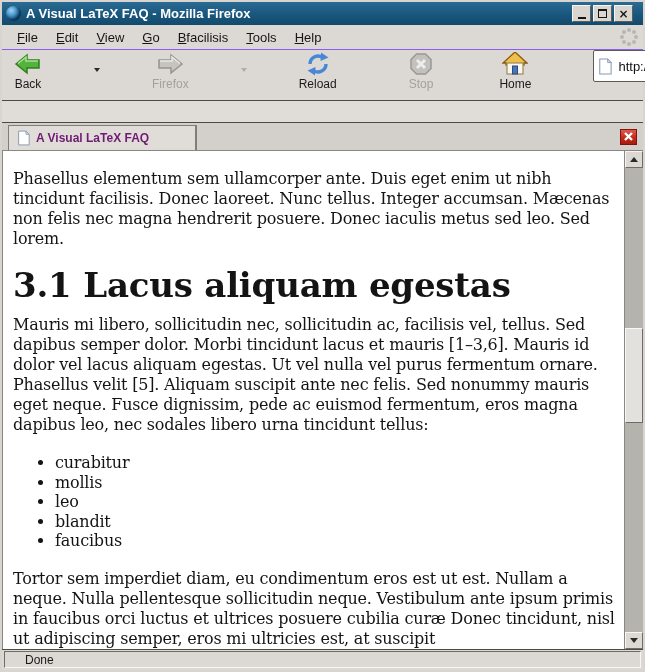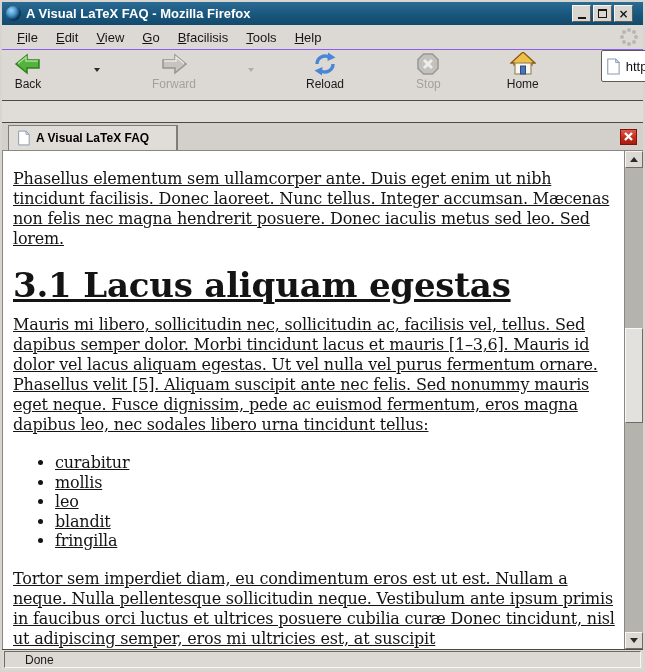--- a/index.html
+++ b/index.html
@@ -72,34 +72,34 @@
     border:1px solid; border-color:#f7f6f4 #6f6c66 #6f6c66 #f7f6f4;
     display:flex; align-items:center; justify-content:center; }
 
   
   .bmstrip { height:22px; flex:0 0 22px; background:#e0ddd8;
     border-bottom:1px solid #4c4a46; }
 
   
   .tabbar { height:28px; flex:0 0 28px; background:#d3d0cb;
     border-bottom:1px solid #8a8782; display:flex; align-items:stretch; padding:2px 4px 0 6px; }
-  .tab { width:169px; background:#e0ddd8; border:1px solid #7f7d78; border-bottom:none;
+  .tab { width:188px; background:#e0ddd8; border:1px solid #7f7d78; border-bottom:none;
     display:flex; align-items:center; gap:6px; padding:0 8px; font-size:12px; font-weight:bold;
-    color:#000000; }
+    color:#701a75; }
   .tab-rest { flex:1; border-left:1px solid #7f7d78; }
   .tabclose { align-self:center; width:17px; height:16px; margin:0 2px 2px 4px;
     background:linear-gradient(180deg,#e0584a 0%, #c22718 60%, #a81d10 100%);
     border:1px solid #7e150c; display:flex; align-items:center; justify-content:center; }
 
   
   .contentwrap { flex:1; display:flex; background:#fff; overflow:hidden;
     border-left:1px solid #8a8782; }
   .page { flex:1; overflow:hidden; padding:2px 8px 0 10px;
     font-family:"DejaVu Serif", serif; font-size:16px; line-height:20px;
-    color:#141414; letter-spacing:-0.2px;text-decoration:underline; }
+    color:#141414; letter-spacing:-0.2px; }
   .page p { margin:16px 0; }
   .page h2 { font-size:34px; line-height:28px; margin:22px 0 16px; font-weight:bold; }
   .page ul { margin:18px 0; padding-left:42px; }
   .page li { line-height:19.5px; }
 
   
   .vscroll { flex:0 0 19px; width:19px; background:#b5b3ae; position:relative;
     border-left:1px solid #8a8782; display:flex; flex-direction:column; }
   .sbtn { height:17px; flex:0 0 17px; background:#dcd9d4;
     border:1px solid; border-color:#f7f6f4 #6f6c66 #6f6c66 #f7f6f4;
@@ -175,21 +175,21 @@
     </button>
     <span class="drop">
         <span class="caret-dn"></span>
       </span>
 
     <button class="navbtn disabled">
       <svg width="28" height="24" viewBox="0 0 28 24">
         <path d="M26,12 L15,3 L15,8 L3,8 L3,16 L15,16 L15,21 Z" fill="#c6c4c0" stroke="#96948f" stroke-width="1.5"></path>
         <path d="M24,11.5 L16,5 L16,9 L4,9" fill="none" stroke="#ebe9e5" stroke-width="1.5"></path>
       </svg>
-      <span class="lbl">Forward</span>
+      <span class="lbl">Firefox</span>
     </button>
     <span class="drop">
         <span class="caret-dn dis"></span>
       </span>
 
     <button class="navbtn" style="margin-left:0;">
       <svg width="26" height="24" viewBox="0 0 24 24">
         <path d="M4,12 a8,8 0 0 1 12.5,-6.6" fill="none" stroke="#4a86d8" stroke-width="3.4"></path>
         <polygon points="15,0.5 22.5,5.5 14.5,9" fill="#4a86d8"></polygon>
         <path d="M20,12 a8,8 0 0 1 -12.5,6.6" fill="none" stroke="#4a86d8" stroke-width="3.4"></path>
@@ -248,21 +248,21 @@
   <div class="contentwrap">
     <div class="page">
       <p>Phasellus elementum sem ullamcorper ante. Duis eget enim ut nibh tincidunt facilisis. Donec laoreet. Nunc tellus. Integer accumsan. Mæcenas non felis nec magna hendrerit posuere. Donec iaculis metus sed leo. Sed lorem.</p>
       <h2>3.1 Lacus aliquam egestas</h2>
       <p>Mauris mi libero, sollicitudin nec, sollicitudin ac, facilisis vel, tellus. Sed dapibus semper dolor. Morbi tincidunt lacus et mauris [1–3,6]. Mauris id dolor vel lacus aliquam egestas. Ut vel nulla vel purus fermentum ornare. Phasellus velit [5]. Aliquam suscipit ante nec felis. Sed nonummy mauris eget neque. Fusce dignissim, pede ac euismod fermentum, eros magna dapibus leo, nec sodales libero urna tincidunt tellus:</p>
       <ul>
         <li>curabitur</li>
         <li>mollis</li>
         <li>leo</li>
         <li>blandit</li>
-        <li>fringilla</li>
+        <li>faucibus</li>
       </ul>
       <p>Tortor sem imperdiet diam, eu condimentum eros est ut est. Nullam a neque. Nulla pellentesque sollicitudin neque. Vestibulum ante ipsum primis in faucibus orci luctus et ultrices posuere cubilia curæ Donec tincidunt, nisl ut adipiscing semper, eros mi ultricies est, at suscipit</p>
     </div>
     <div class="vscroll">
       <div class="sbtn">
           <span class="tri-up"></span>
         </div>
       <div class="strack">
         <div class="sthumb"></div>
       </div>

